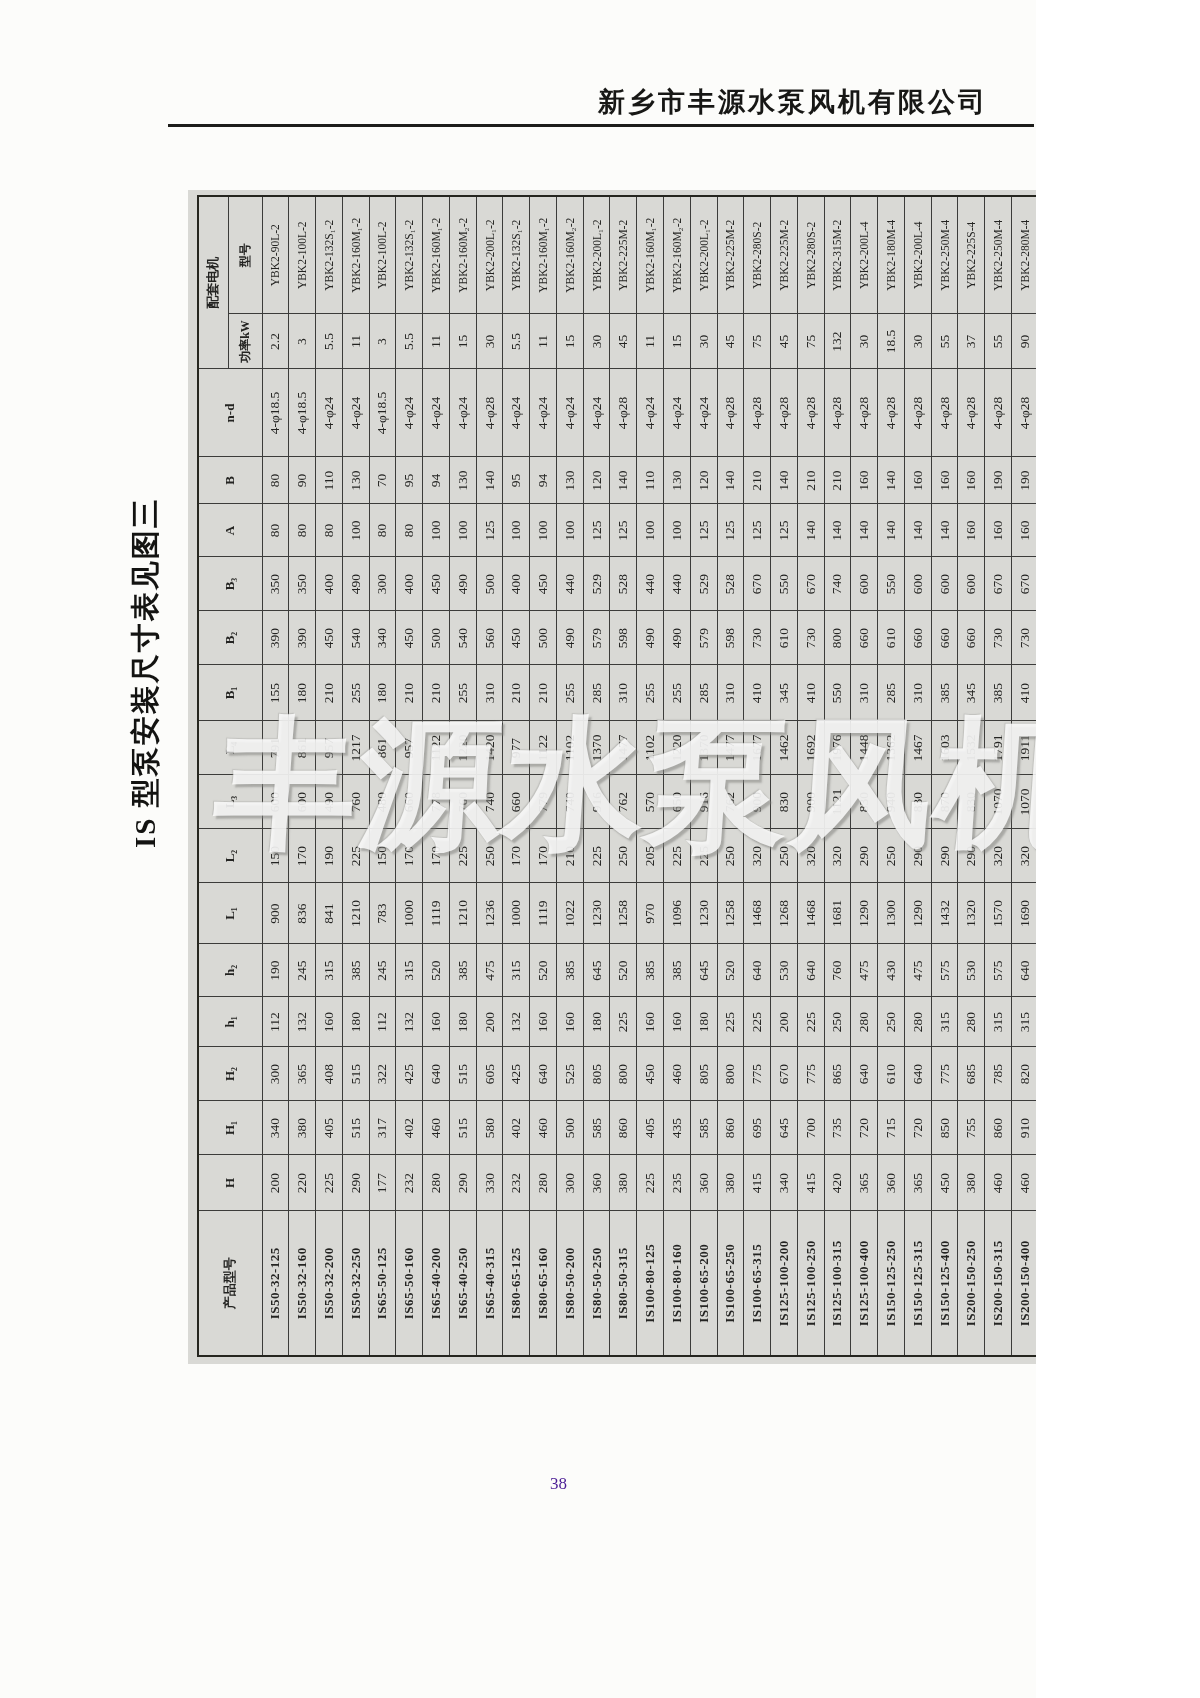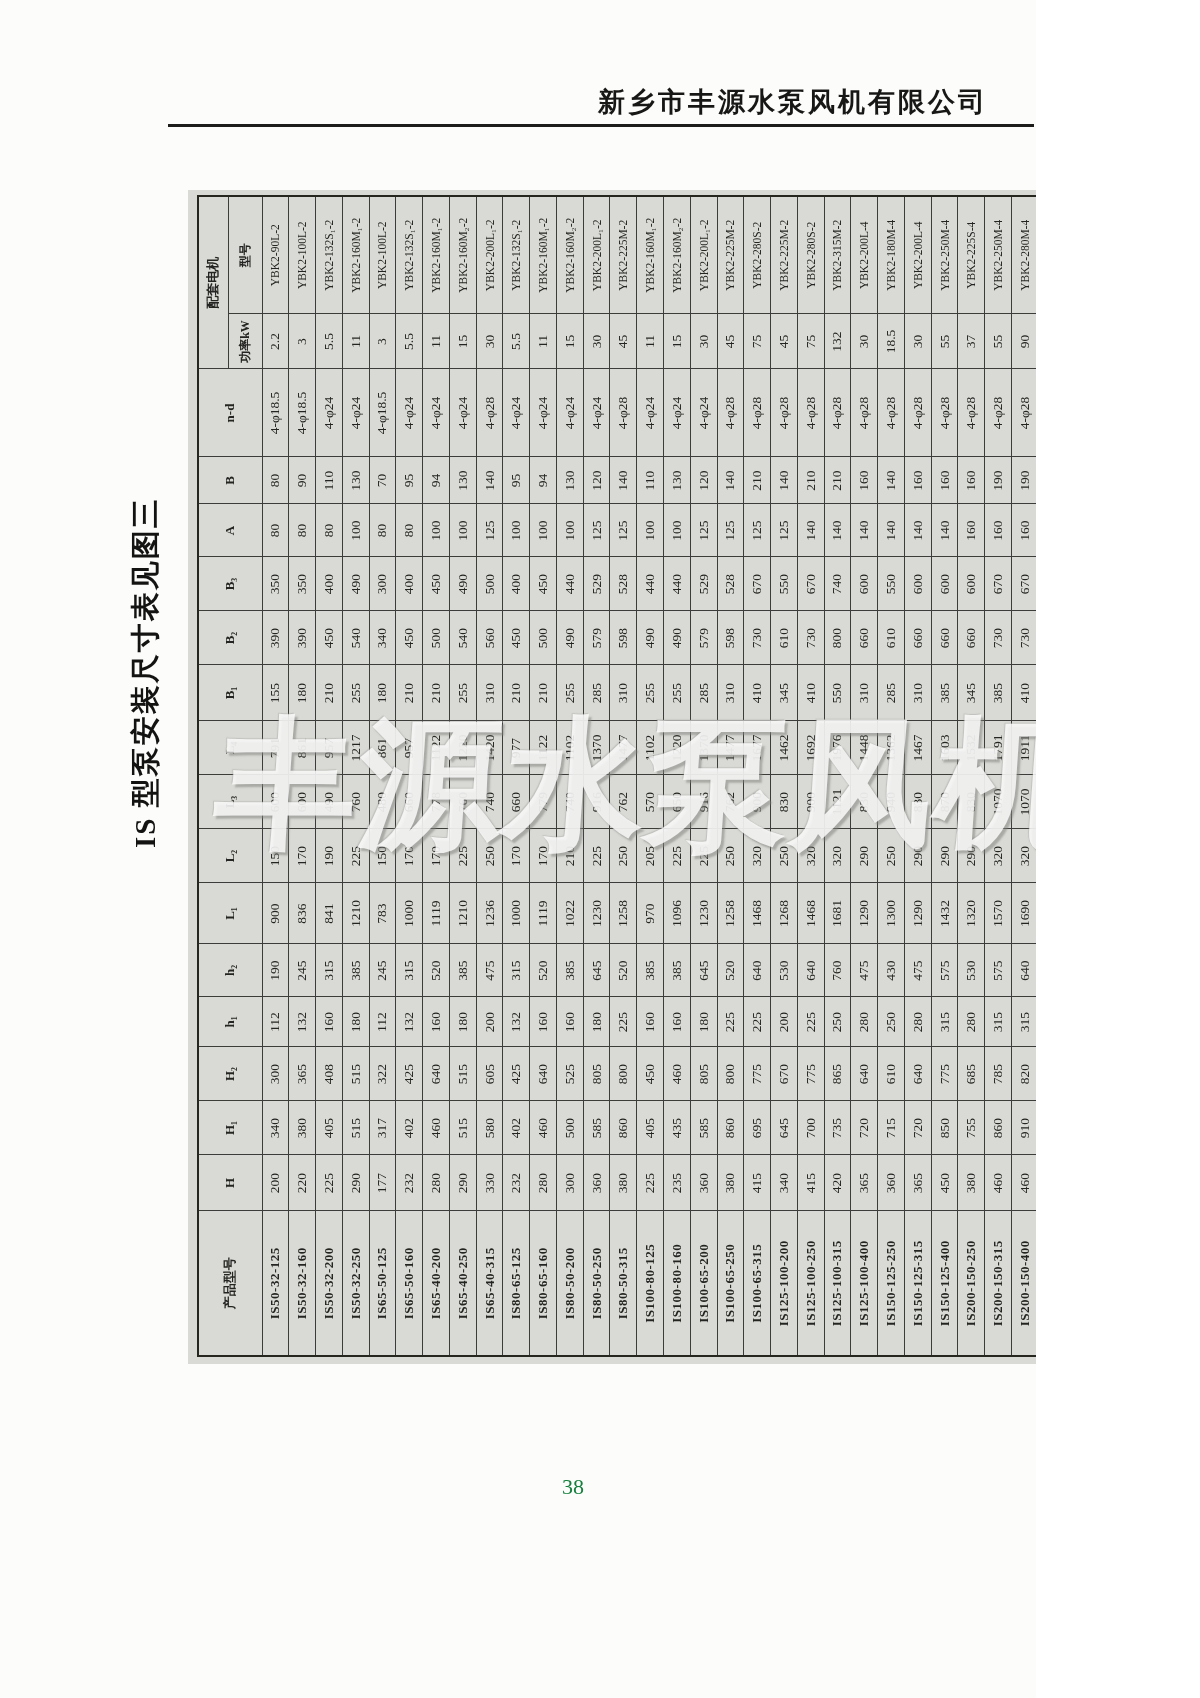--- a/index.html
+++ b/index.html
@@ -33,21 +33,21 @@
   tbody td:last-child{font-size:11.5px;}
   tr.sub-head th{font-size:12px;}
 
   
   #watermark{position:absolute;left:215px;top:690px;width:830px;font-size:142px;
              font-weight:bold;white-space:nowrap;letter-spacing:2px;
              color:rgba(255,255,255,0.82);transform:skewX(-4deg);
              text-shadow:3px 3px 2px rgba(130,130,126,0.55), -1px -1px 1px rgba(150,150,146,0.35);
              pointer-events:none;z-index:5;}
 
-  #page-number{position:absolute;left:562px;top:1474px;font-size:22px;color:#15803d;}
+  #page-number{position:absolute;left:550px;top:1474px;font-size:17px;color:#4c1d95;}
 </style>
 </head>
 <body>
 
 <div id="page">
 
   <div id="company">新乡市丰源水泵风机有限公司</div>
   <div id="header-rule"></div>
 
   <div id="page-title">IS 型泵安装尺寸表见图三</div>

